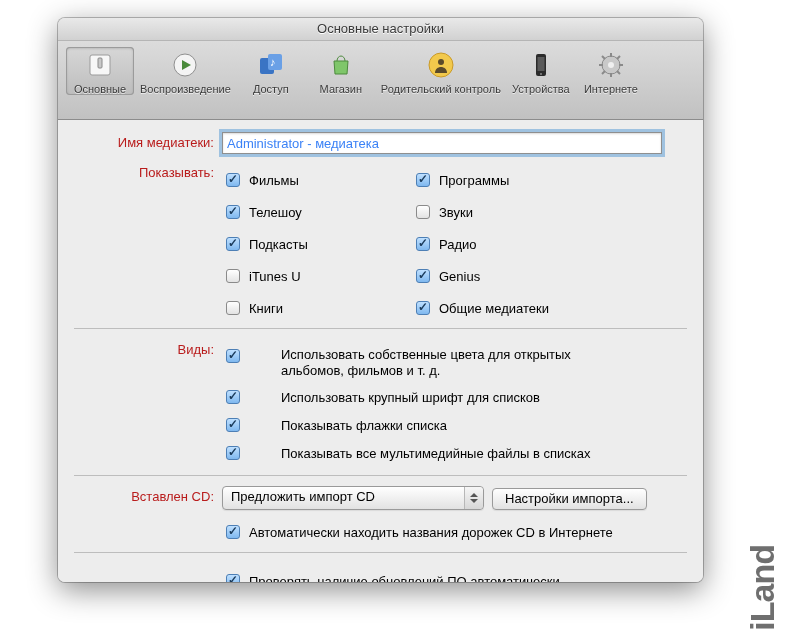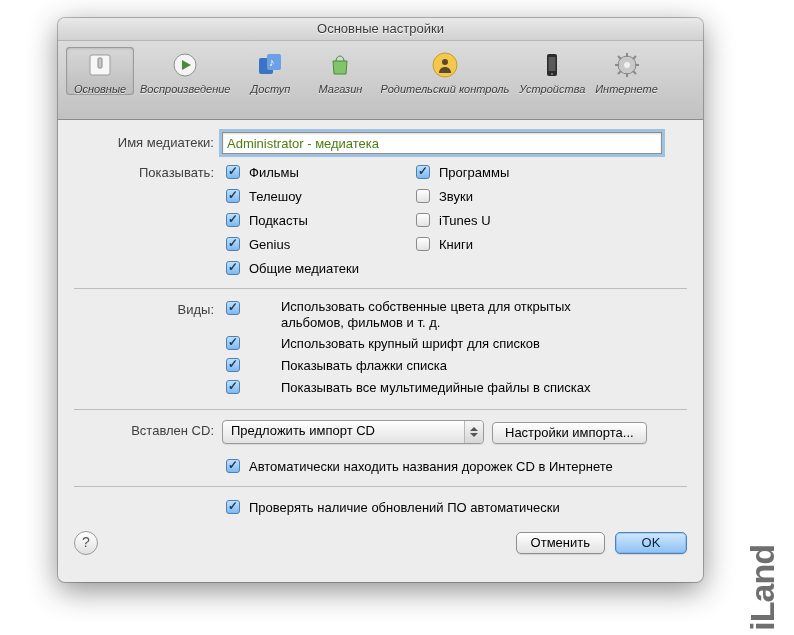--- a/index.html
+++ b/index.html
@@ -65,64 +65,64 @@
     display: flex;
     align-items: center;
     justify-content: center;
   }
   .tb-label {
     font-size: 11px;
     color: #3b3b3b;
     text-shadow: 0 1px 0 rgba(255,255,255,.7);
     margin-top: 2px;
     white-space: nowrap;
-    font-style: italic;
   }
   
   .content {
     background: #ededed;
     padding: 12px 16px 14px 16px;
   }
   .row {
     display: flex;
     align-items: flex-start;
     margin-bottom: 4px;
   }
   .row-label {
     width: 140px;
     text-align: right;
     padding-right: 8px;
     padding-top: 3px;
-    color: #404040;
+    color: #b91c1c;
   }
   .row-body {
     flex: 1;
   }
   .textfield {
     width: 430px;
     height: 20px;
     border: 1px solid #8f8f8f;
     background: #fff;
     padding: 0 4px;
     font-size: 13px;
     box-shadow: 0 0 0 3px rgba(94,158,214,.55), inset 0 1px 2px rgba(0,0,0,.15);
     border-radius: 0;
     outline: none;
-    color: #4d7c0f;
+    color: #3b82f6;
   }
   .show-grid {
     display: grid;
     grid-template-columns: 190px 190px;
     row-gap: 4px;
   }
   .chk {
     display: flex;
     align-items: center;
     gap: 6px;
     height: 20px;
+    margin-top: 8px;
   }
   .chk input[type=checkbox] {
     appearance: none;
     width: 14px;
     height: 14px;
     border: 1px solid #8a8a8a;
     border-radius: 3px;
     background: linear-gradient(#fff, #e3e3e3);
     position: relative;
     cursor: default;
@@ -375,20 +375,24 @@
               <span>Телешоу</span>
             </label>
           <label class="chk">
               <input type="checkbox" style="">
               <span>Звуки</span>
             </label>
 
           <label class="chk">
               <input type="checkbox" checked="" style="">
               <span>Подкасты</span>
+            </label>
+          <label class="chk">
+              <input type="checkbox" checked="" style="">
+              <span>Радио</span>
             </label>
 
           <label class="chk">
               <input type="checkbox" style="">
               <span>iTunes U</span>
             </label>
           <label class="chk">
               <input type="checkbox" checked="" style="">
               <span>Genius</span>
             </label>

